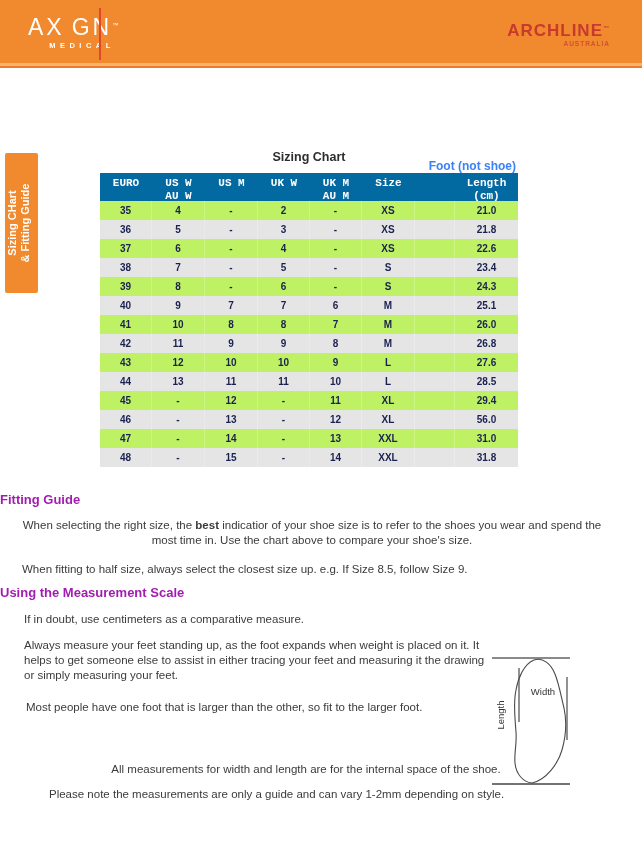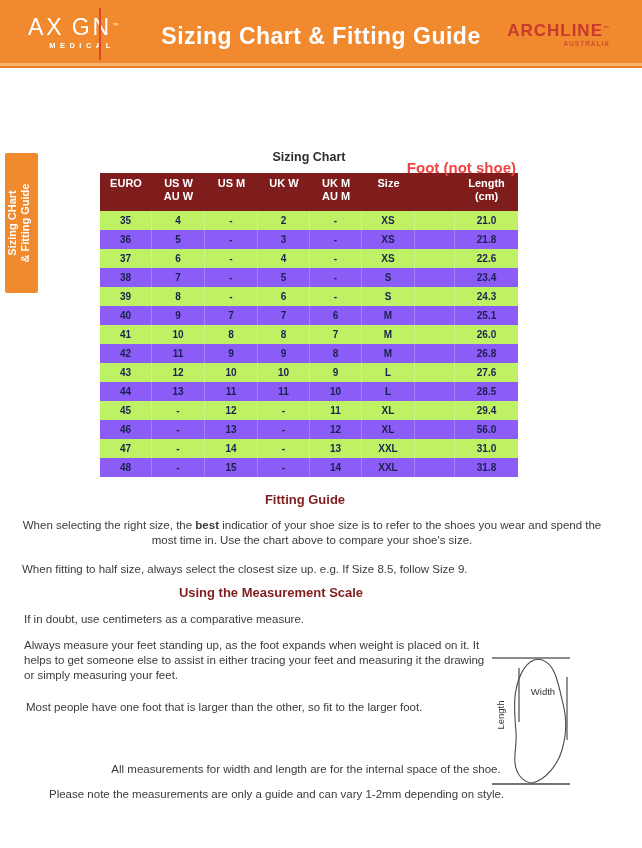--- a/index.html
+++ b/index.html
@@ -42,40 +42,40 @@
   .side-tab-inner {
     position:absolute; width:140px; height:33px; left:50%; top:50%;
     transform:translate(-50%,-50%) rotate(-90deg);
     text-align:center; color:#ffffff; font-weight:bold;
     font-size:11px; line-height:13px; white-space:nowrap;
   }
 
   
   .chart-area { position:absolute; left:100px; top:150px; width:418px; }
   .chart-title { text-align:center; font-size:12.5px; font-weight:bold; color:#2d2d2d; }
-  .foot-label  { position:absolute; right:2px; top:9px; font-size:15px; font-weight:bold; color:#ef4444; }
+  .foot-label  { position:absolute; right:2px; top:9px; font-size:12px; font-weight:bold; color:#3b82f6; }
 
   .sizing-table { margin-top:9px; }
   .thead, .trow {
     display:grid;
     grid-template-columns:52px 53px 53px 52px 52px 53px 40px 63px;
   }
   .thead {
-    background:#7f1d1d; color:#ffffff; height:38px;
+    background:#0369a1; color:#ffffff; height:28px;font-family:Liberation Mono, monospace;
   }
   .thead .cell { text-align:center; font-size:11px; font-weight:bold; line-height:13px; padding-top:4px; }
   .thead .sub  { font-weight:bold; }
   .trow { height:19px; align-items:center; text-align:center; font-size:10px; font-weight:bold; color:#1A2150; }
   .trow.odd  { background:#bef264; }
-  .trow.even { background:#8b5cf6; }
+  .trow.even { background:#e5e5e5; }
   .trow .cell { line-height:19px; height:19px; border-right:1px solid rgba(255,255,255,0.22); }
   .trow .cell:last-child { border-right:none; }
 
   
-  .h-section { position:absolute; font-size:13px; font-weight:bold; color:#7f1d1d; text-align:center; }
+  .h-section { position:absolute; font-size:13px; font-weight:bold; color:#a21caf; }
   .h-fitting { left:0; top:492px; width:610px; }
   .h-measure { left:0; top:585px; width:542px; }
 
   .para { position:absolute; font-size:11.5px; line-height:15px; color:#3b3b3b; }
   .p1 { left:22px; top:518px; width:580px;text-align:center; }
   .p2 { left:22px; top:562px; width:580px; }
   .p3 { left:24px; top:612px; width:560px; }
   .p4 { left:24px; top:638px; width:464px; }
   .p5 { left:26px; top:700px; width:560px; }
   .p6 { left:26px; top:762px; width:560px;text-align:center; }
@@ -89,21 +89,20 @@
 </head>
 <body>
 
 <div class="banner">
   <div class="axign-logo">
     <div class="axign-bar"></div>
     <div class="axign-name"><span>AX</span><span class="axign-gap"></span><span>GN</span><span class="axign-tm">™</span></div>
     <div class="axign-sub">MEDICAL</div>
   </div>
 
-  <div class="page-title">Sizing Chart &amp; Fitting Guide</div>
 
   <div class="archline-logo">
     <div class="archline-name"><span>ARCHLINE</span><span class="archline-tm">™</span></div>
     <div class="archline-sub">AUSTRALIA</div>
   </div>
 </div>
 <div class="banner-strip"></div>
 <div class="banner-line"></div>
 
 <div class="side-tab">

